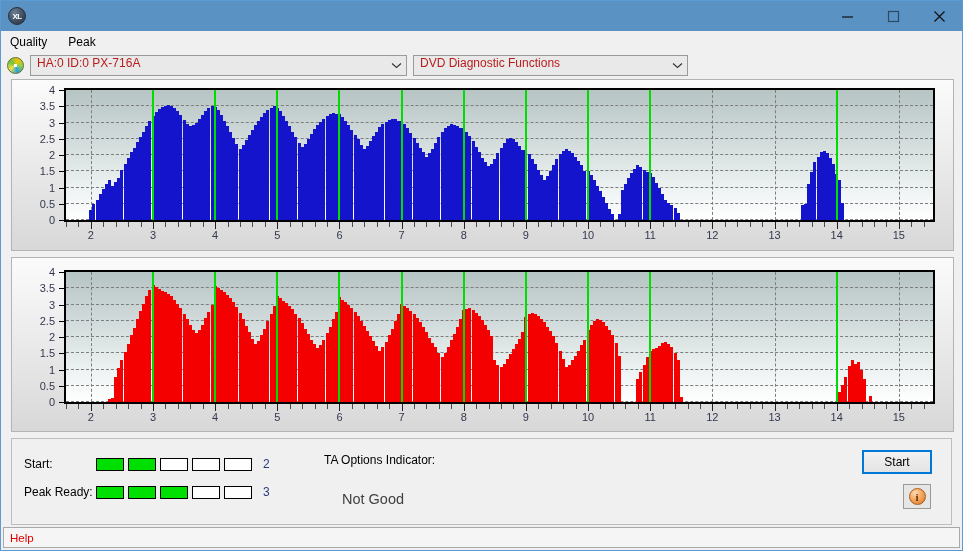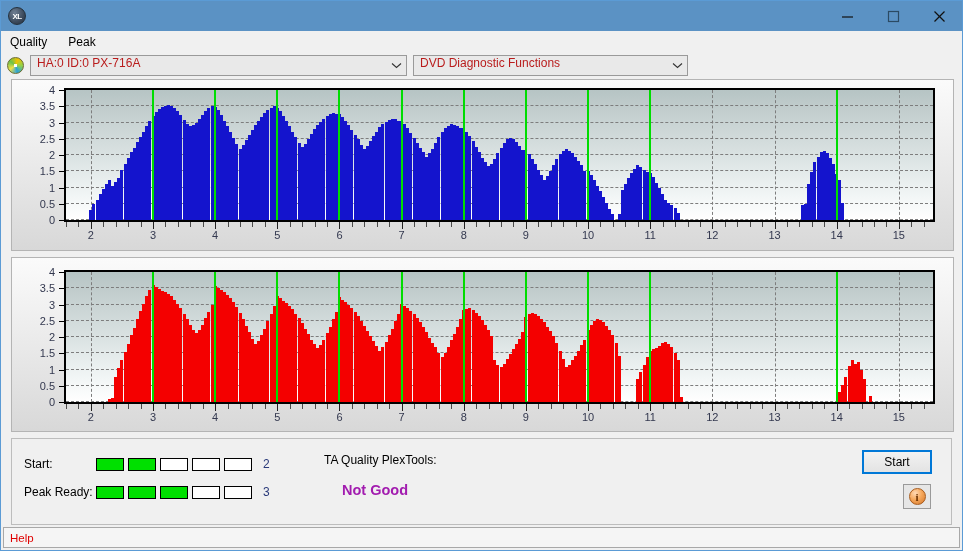--- a/index.html
+++ b/index.html
@@ -159,22 +159,22 @@
   .rowlabel{width:72px;font-size:12px;color:#000;}
   .blocks{display:flex;gap:4px;}
   .blk{
     width:28px;height:13px;border:1px solid #000;box-sizing:border-box;background:#fff;
   }
   .blk.on{background:#00e000;}
   .rowval{margin-left:11px;font-size:12px;color:#2a3a7a;}
   .ta-block{position:absolute;left:312px;top:14px;}
   .ta-title{font-size:12px;color:#000;}
   .ta-value{
-    margin-top:15px;margin-left:18px;
-    font-size:14.5px;font-weight:bold;color:#a21caf;
+    margin-top:24px;margin-left:18px;
+    font-size:14.5px;font-weight:normal;color:#404040;
   }
   .start-btn{
     position:absolute;right:20px;top:12px;
     width:68px;height:22px;
     background:linear-gradient(180deg,#f2f2f2,#e3e3e3);
     border:1px solid #0078d7;
     outline:1px solid #0078d7;
     display:flex;align-items:center;justify-content:center;
     font-size:12px;color:#000;
     box-sizing:border-box;
@@ -986,21 +986,21 @@
             <div class="blk on"></div>
             <div class="blk on"></div>
             <div class="blk"></div>
             <div class="blk"></div>
           </div>
         <div class="rowval">3</div>
       </div>
     </div>
 
     <div class="ta-block">
-      <div class="ta-title">TA Quality PlexTools:</div>
+      <div class="ta-title">TA Options Indicator:</div>
       <div class="ta-value">Not Good</div>
     </div>
 
     <div class="start-btn">
       <span>Start</span>
     </div>
 
     <div class="info-btn">
       <span class="info-glyph">i</span>
     </div>

